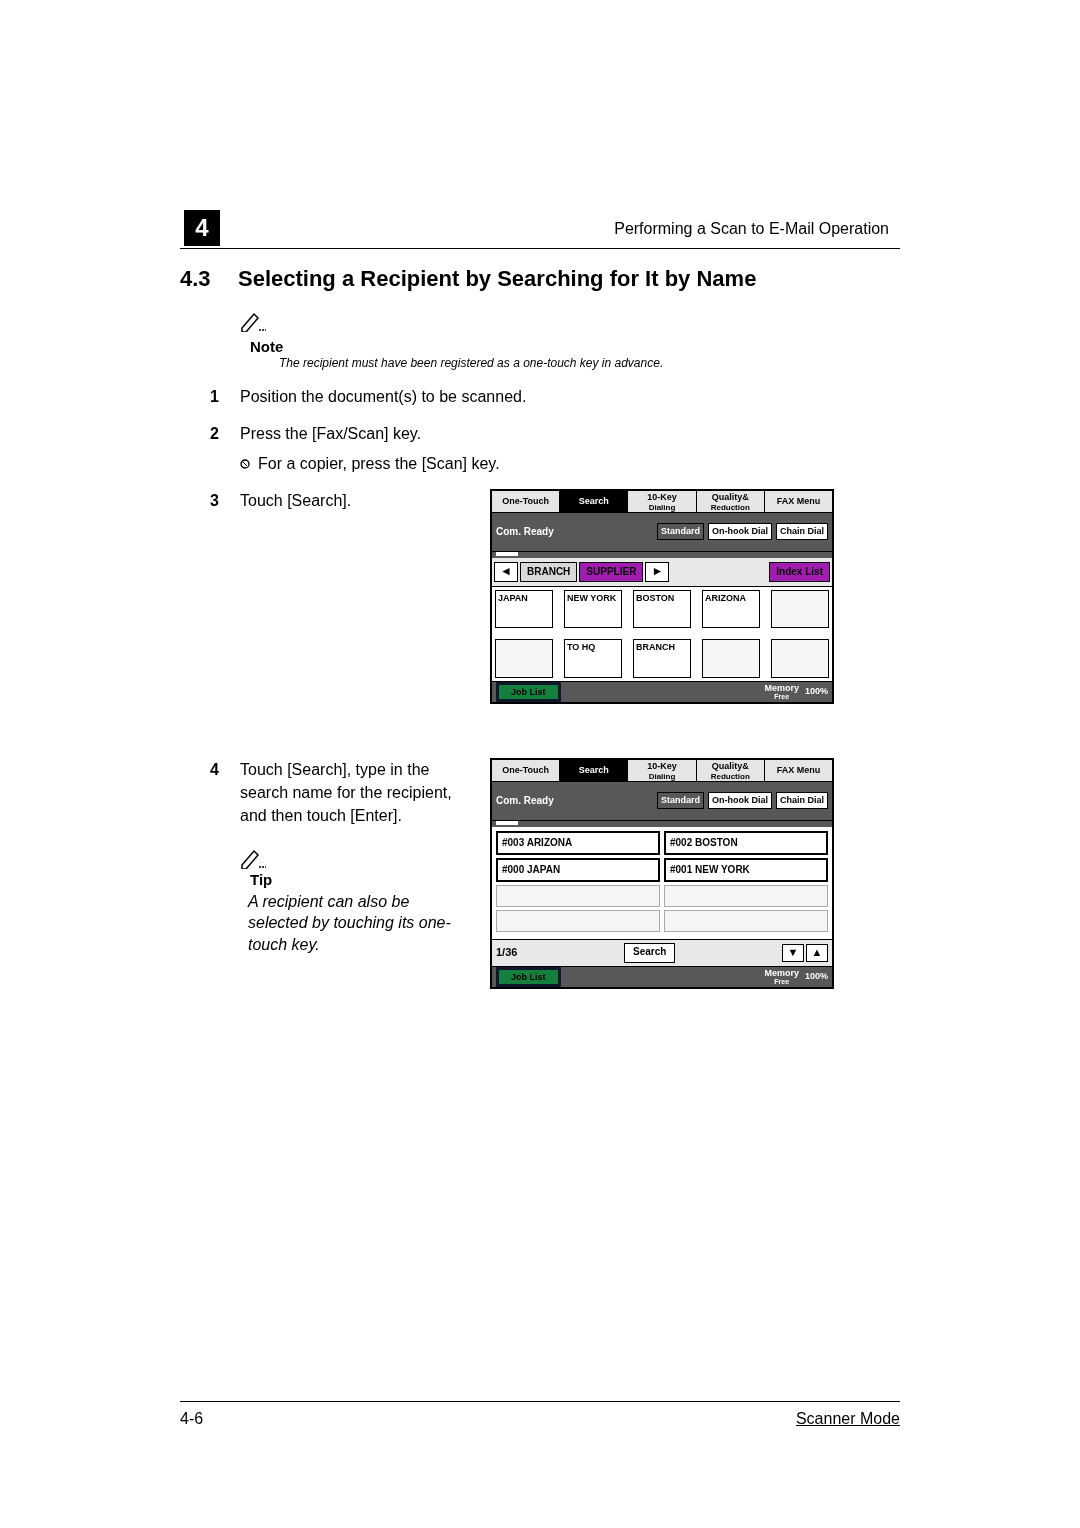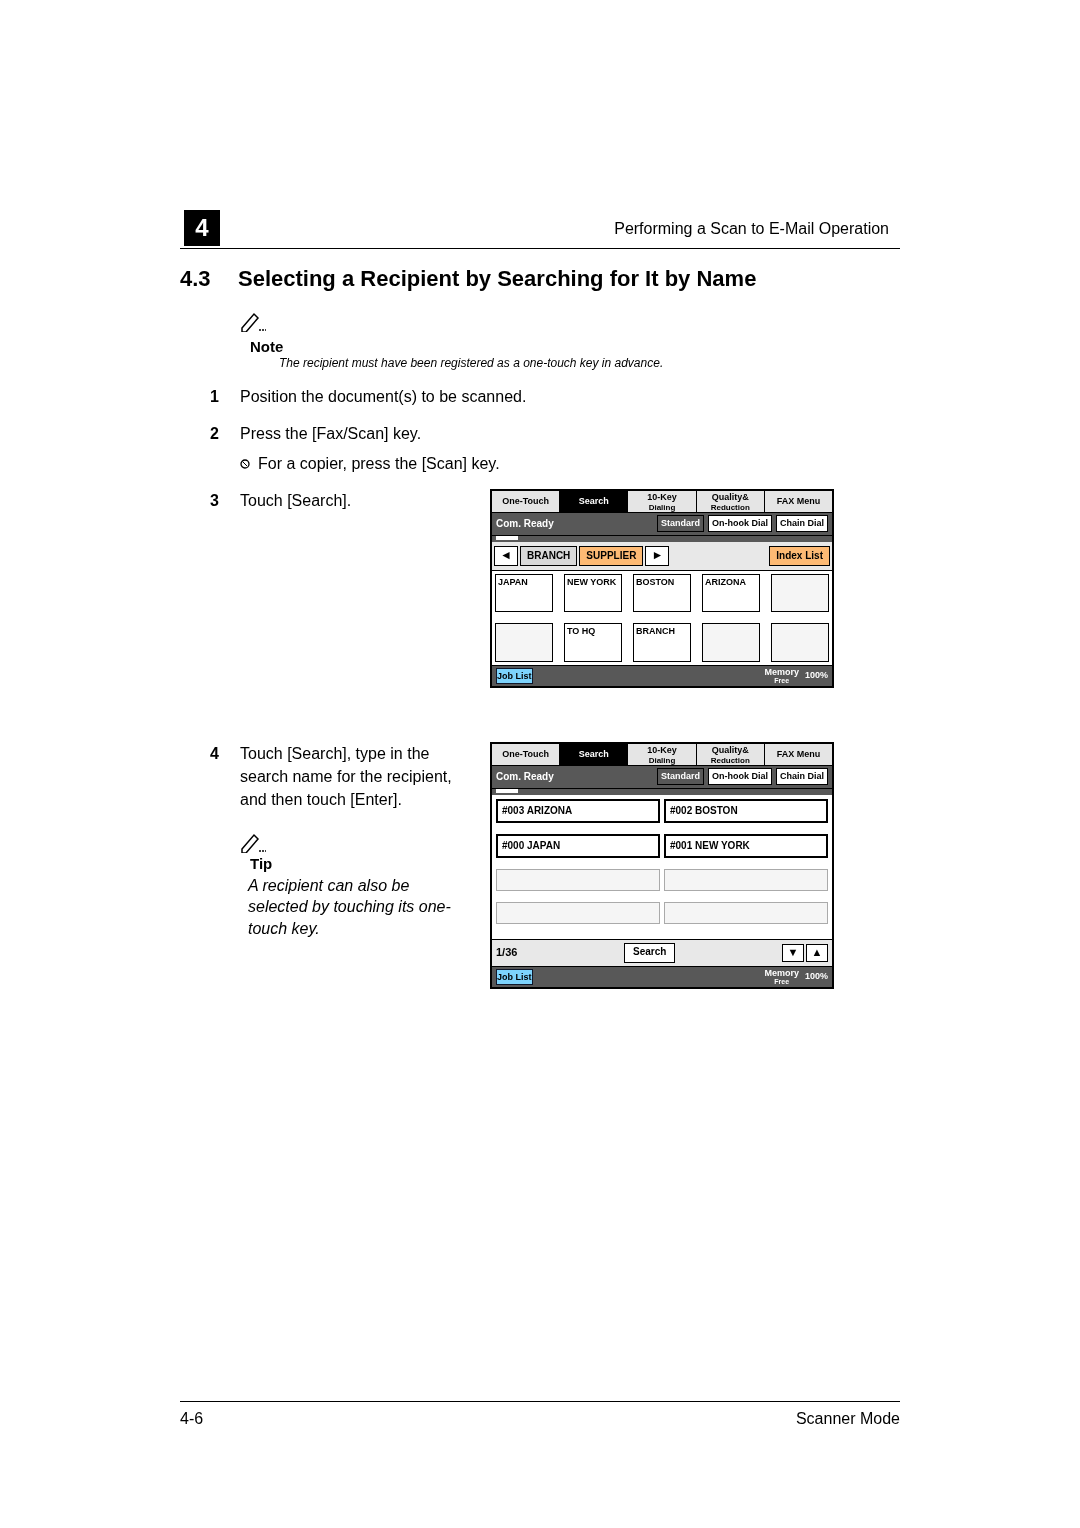--- a/index.html
+++ b/index.html
@@ -140,21 +140,21 @@
     background: #000;
     color: #fff;
   }
   .tab small { display: block; font-size: 8px; line-height: 9px; font-weight: bold;}
   .status-row {
     background: #585858;
     color: #fff;
     display: flex;
     align-items: center;
     height: 22px;
-    padding: 0 4px;
+    padding: 8px 4px;
     gap: 4px;
     border-bottom: 1px solid #000;
   }
   .status-row .cr { font-weight: bold; font-size: 10px; flex: 1; }
   .mini-btn {
     background: #fff;
     color: #000;
     border: 1px solid #000;
     font-size: 9px;
     font-weight: bold;
@@ -175,21 +175,21 @@
     background: #e8e8e8;
   }
   .arrow-box {
     width: 22px; height: 18px; border: 1px solid #000; background: #fff;
     display: flex; align-items: center; justify-content: center; font-weight: bold;
     font-size: 12px;
   }
   .idx-tab {
     height: 18px; border: 1px solid #000; padding: 0 6px;
     display: flex; align-items: center; justify-content: center;
-    font-weight: bold; font-size: 10px; background: #fdba74;
+    font-weight: bold; font-size: 10px; background: #a21caf;
     white-space: nowrap;
   }
   .idx-tab.sel { background: #d8d8d8; }
   .grid5 {
     display: grid;
     grid-template-columns: repeat(5, 1fr);
     gap: 11px;
     padding: 3px;
     height: 88px;
   }
@@ -202,29 +202,29 @@
     background: #fff;
     overflow: hidden;
   }
   .cell.empty { background: #f5f5f5; }
   .job-row {
     display: flex; align-items: center; height: 20px;
     border-top: 1px solid #000; background: #585858; color: #fff;
     font-weight: bold; font-size: 9px; padding: 0 4px; gap: 6px;
   }
   .job-row .label-box {
-    background: #7dd3fc; color: #000; border: 1px solid #0f172a; padding: 0 0; height: 14px; line-height: 14px;
+    background: #15803d; color: #000; border: 3px solid #0f172a; padding: 0 12px; height: 14px; line-height: 14px;
   }
   .job-row .spacer { flex: 1; }
   .job-row .mem small { font-size: 7px; display: block; line-height: 7px;}
   .job-row .mem { text-align: center; line-height: 9px; }
 
   
   .search-area { padding: 4px; }
-  .res-row { display: flex; gap: 4px; margin-bottom: 11px; }
+  .res-row { display: flex; gap: 4px; margin-bottom: 3px; }
   .res-cell {
     flex: 1; border: 2px solid #000; height: 20px;
     display: flex; align-items: center; padding: 0 4px;
     font-weight: bold; font-size: 10px; background: #fff;
   }
   .res-cell.empty { border: 1px solid #aaa; background: #f5f5f5; }
   .search-bottom {
     display: flex; align-items: center; gap: 4px; padding: 2px 4px;
     height: 22px; border-top: 1px solid #000; background: #e8e8e8;
   }
@@ -239,21 +239,21 @@
   .bottom-rule {
     position: absolute;
     left: 180px; right: 180px;
     bottom: 126px;
     border-top: 1px solid #000;
   }
   .footer-left {
     position: absolute; left: 180px; bottom: 100px; font-size: 16px;
   }
   .footer-right {
-    position: absolute; right: 180px; bottom: 100px; font-size: 16px;
+    position: absolute; right: 180px; bottom: 100px; font-size: 16px; text-decoration: underline;
   }
 </style>
 </head>
 <body>
 
 <div class="page">
   <div class="chapter-badge">4</div>
   <div class="running-head">Performing a Scan to E-Mail Operation</div>
   <div class="top-rule"></div>
 

